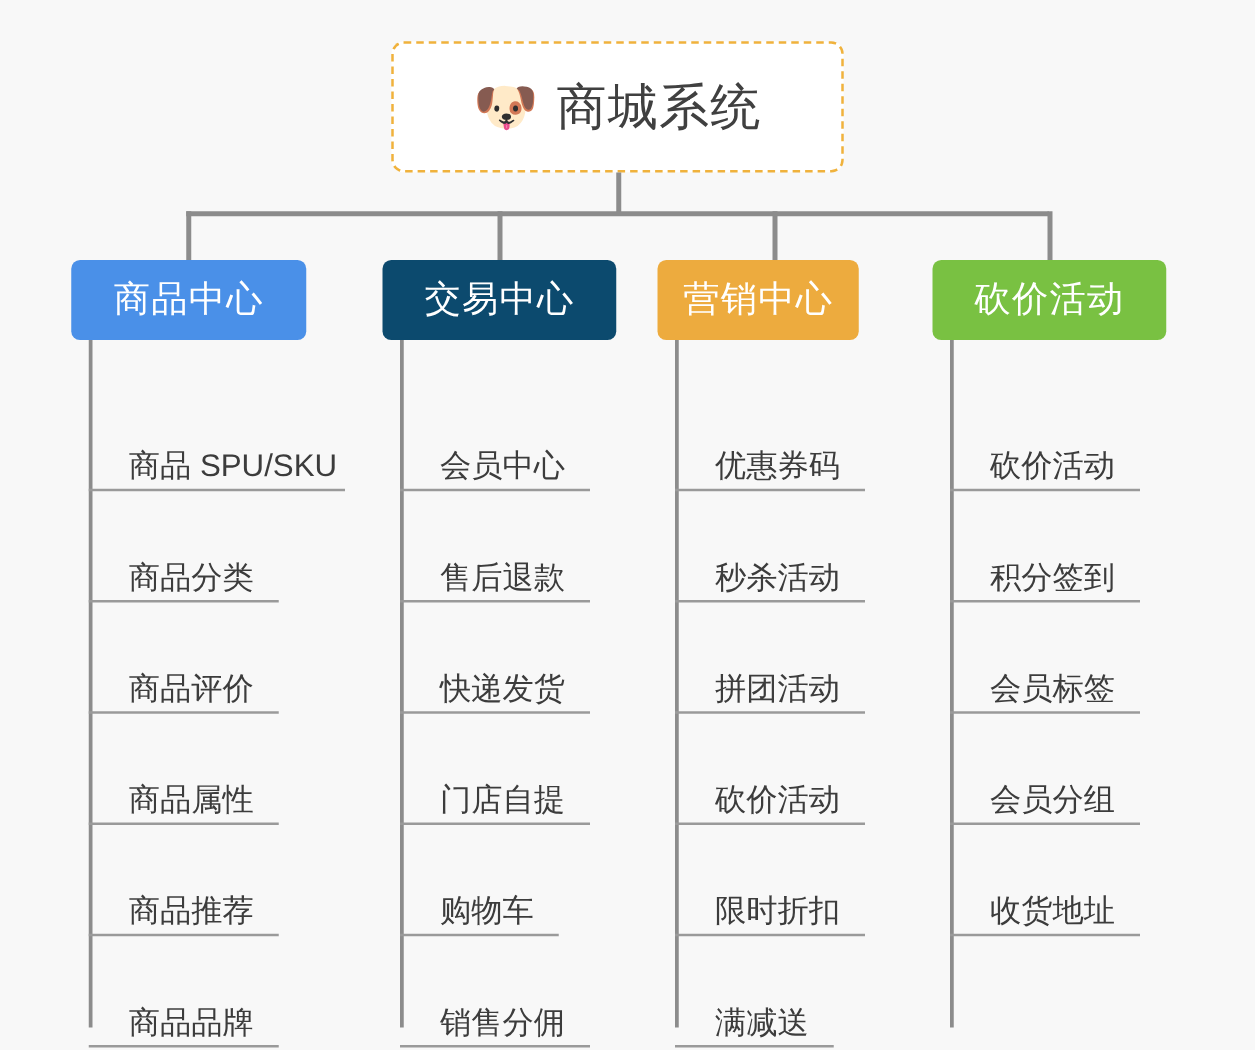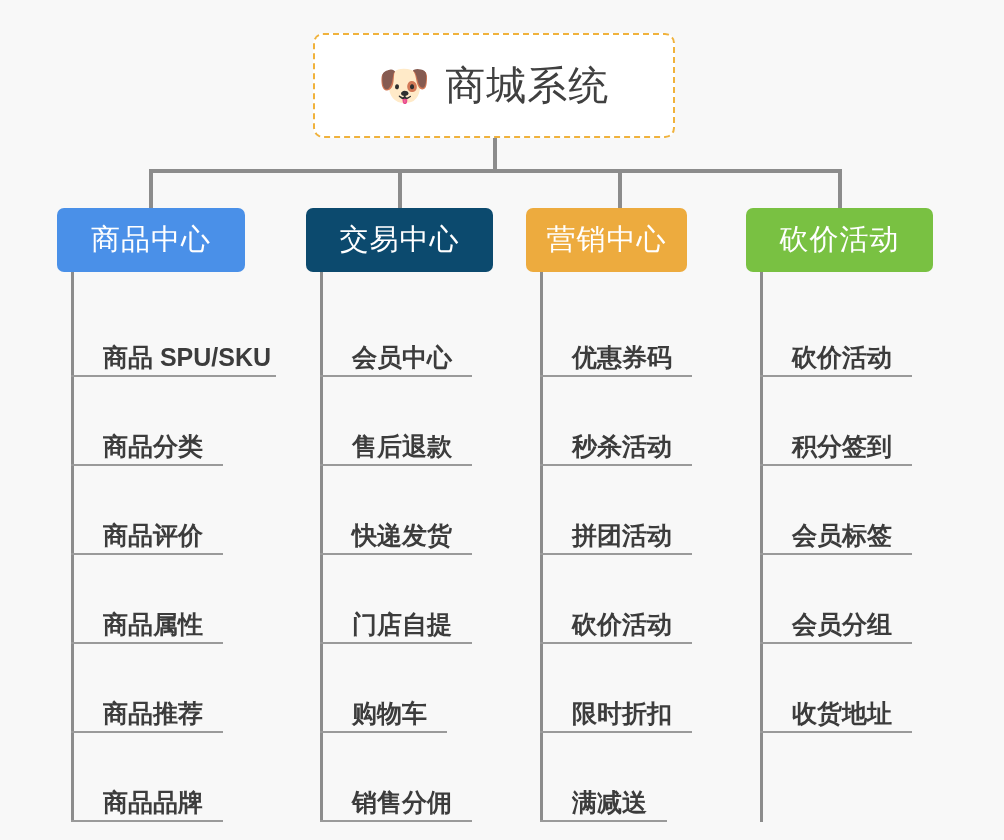--- a/index.html
+++ b/index.html
@@ -90,22 +90,21 @@
     white-space: nowrap;
   }
   .col-header.w1 { width: 188px; }
   .col-header.w2 { width: 187px; }
   .col-header.w3 { width: 161px; }
   .col-header.w4 { width: 187px; }
 
   .leaf-list {
     position: relative;
     margin-top: 0;
-    padding-top: 16px;
-    font-weight: bold;
+    padding-top: 32px;
   }
   .spine {
     position: absolute;
     left: 14px;
     top: 0;
     width: 3px;
     background: #8c8c8c;
   }
   .leaf {
     position: relative;

